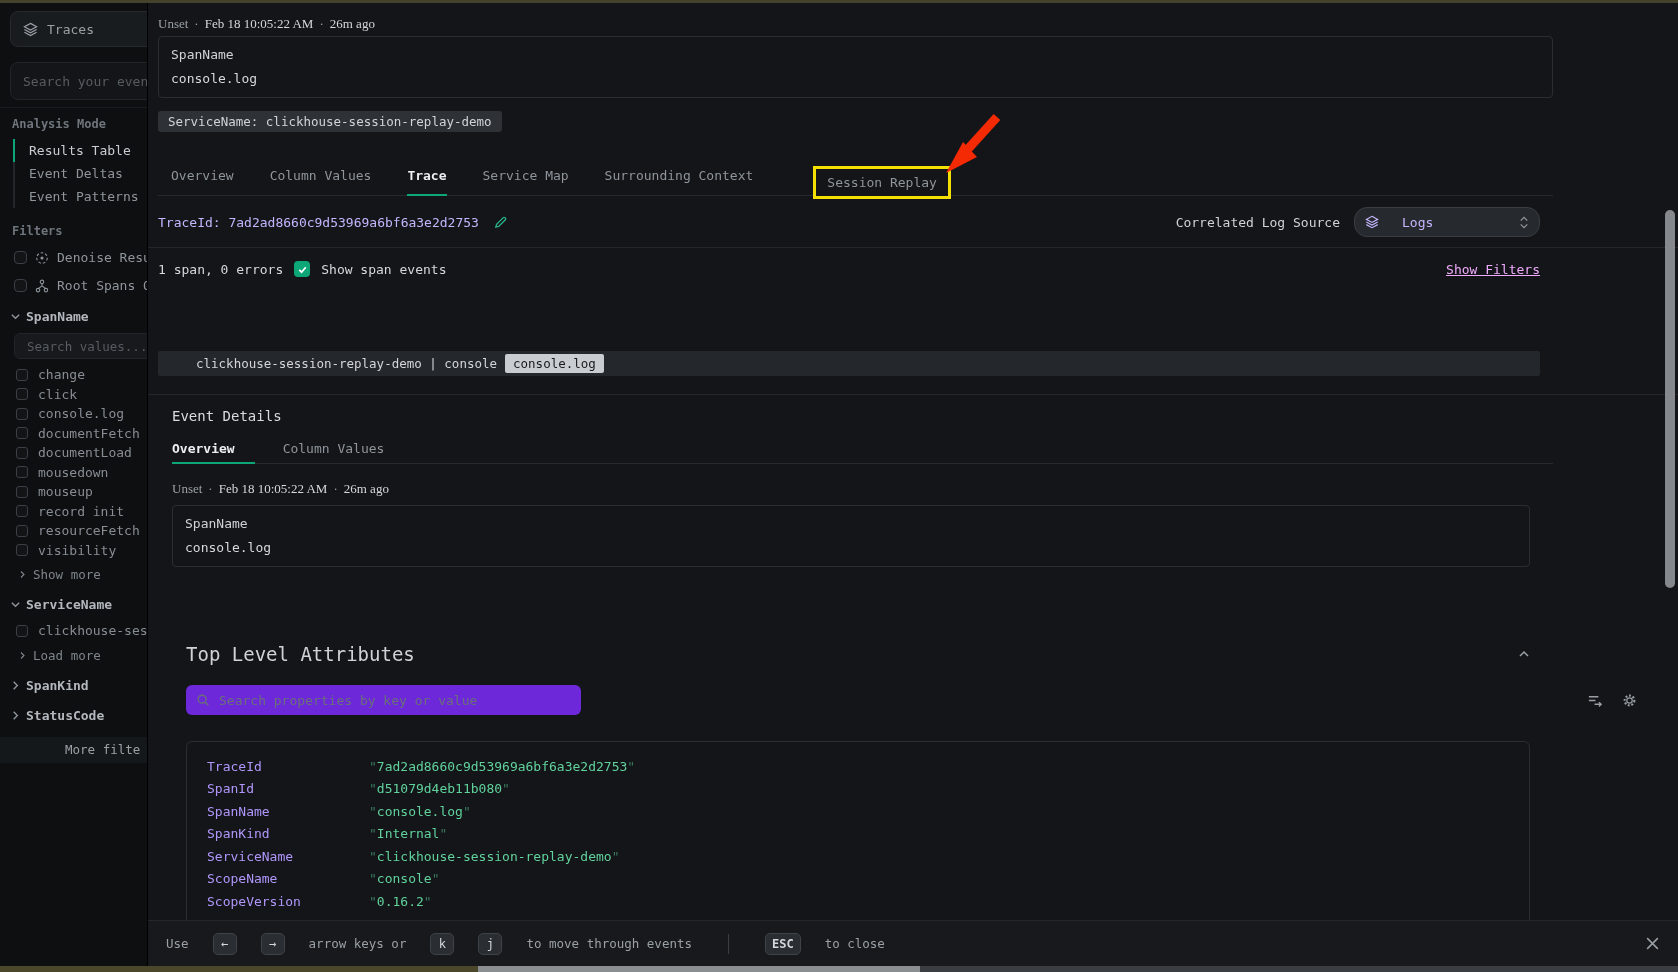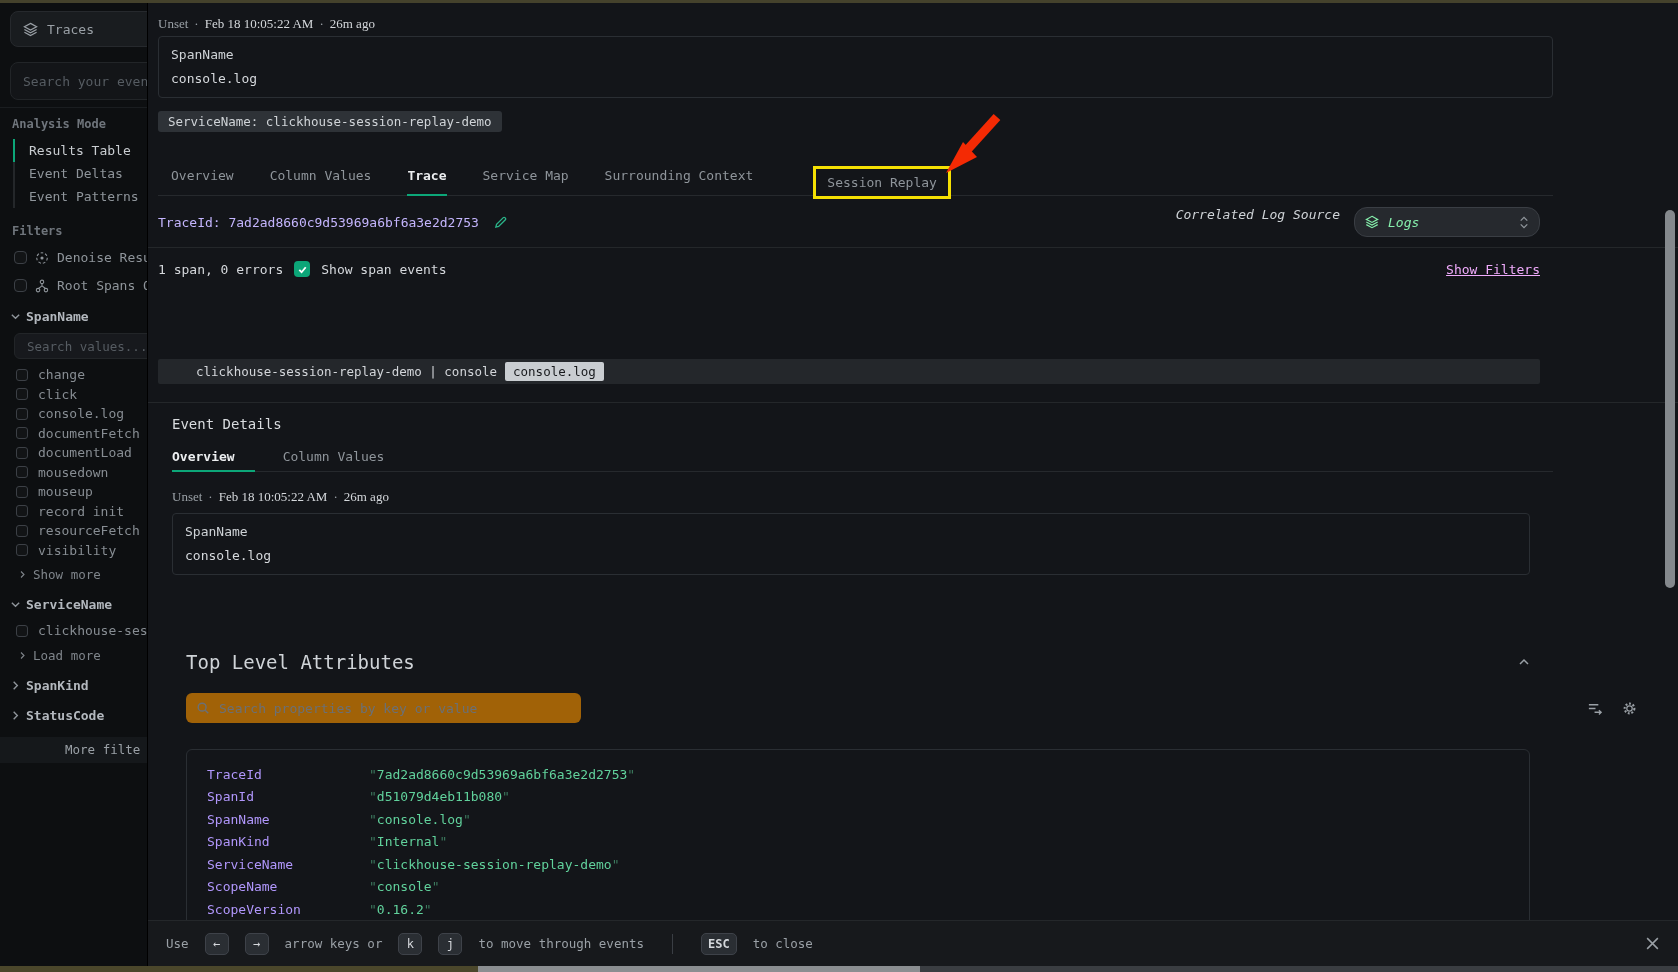--- a/index.html
+++ b/index.html
@@ -90,30 +90,30 @@
   .tab.active { color:#eceef0; font-weight:bold; }
   .tab.active::after { content:""; position:absolute; left:0; right:0; bottom:-1px; height:2px; background:#0ca678; }
   .tab.session {
     border:3px solid #f5e003; padding:6px 11px; margin-left:24px; height:auto;
     position:relative; top:7px; background:#131519;
   }
 
   .trace-toolbar { margin:9px 138px 0 10px; display:flex; align-items:center; height:34px; }
   .traceid { color:#c4b5fd; }
   .pencil { margin-left:14px; }
-  .corr { margin-left:auto; display:flex; align-items:flex-start;font-style:italic; }
+  .corr { margin-left:auto; display:flex; align-items:center; }
   .corr-label { color:#cfd3d7; margin-right:14px; }
   .log-select {
     width:186px; height:30px; background:#26292e; border:1px solid #3a3e44; border-radius:13px;
-    display:flex; align-items:center; gap:9px; padding:0 10px; color:#86efac;
+    display:flex; align-items:center; gap:23px; padding:0 10px; color:#c4b5fd;
   }
   .log-select .updown { margin-left:auto; color:#8f959b; }
 
   .hdivider { margin:8px 0 0 0; border-top:1px solid #24272a; }
-  .spans-row { margin:9px 138px 8px 10px; display:flex; align-items:center; gap:11px; height:24px;text-align:center; }
+  .spans-row { margin:9px 138px 0 10px; display:flex; align-items:center; gap:11px; height:24px;text-align:center; }
   .cb-on { width:16px; height:16px; background:#0ca678; border-radius:4px; display:flex; align-items:center; justify-content:center; flex:none; }
   .show-filters { margin-left:auto; color:#f0abfc; text-decoration:underline; }
 
   .waterfall-spacer { height:70px; }
   .timeline-bar {
     margin:0 138px 0 10px; height:25px; background:#24272b; border-radius:2px;
     display:flex; align-items:center; padding-left:38px; font-size:12.5px; color:#d3d6da;
   }
   .tl-chip { margin-left:8px; background:#c9cdd1; color:#17191c; padding:2px 8px; border-radius:2px; }
 
@@ -123,40 +123,40 @@
   .ed-tab { color:#8f959b; position:relative; display:flex; align-items:center; }
   .ed-tab.active { color:#eceef0; font-weight:bold; }
   .ed-tab.active::after { content:""; position:absolute; left:0; right:-20px; bottom:-1px; height:2px; background:#0ca678; }
   .hdr-row2 { margin:17px 0 0 24px; }
   .span-card2 { margin:8px 148px 0 24px; }
 
   .attr-head { margin:76px 148px 0 38px; display:flex; align-items:center; justify-content:space-between; }
   .attr-title { color:#cfd3d7; font-size:19px; }
   .attr-toolbar { margin:20px 41px 0 38px; display:flex; align-items:center; }
   .attr-search {
-    width:395px; height:30px; background:#a16207; border-radius:6px;
+    width:395px; height:30px; background:#6d28d9; border-radius:6px;
     display:flex; align-items:center; gap:9px; padding:0 10px; color:#6a7077;
   }
   .attr-search input { flex:1; background:transparent; border:none; outline:none; color:#c9cdd1; font:inherit; }
   .attr-search input::placeholder { color:#6a7077; }
   .attr-icons { margin-left:auto; display:flex; align-items:center; gap:18px; color:#9aa0a6; }
 
   .attr-panel {
     margin:26px 148px 0 38px; border:1px solid #2a2e33; border-radius:6px;
     padding:13px 0 0 20px; height:400px;
   }
   .attr-row { display:flex; height:22.5px; align-items:center; }
   .attr-key { width:162px; color:#b197fc; flex:none; }
   .attr-val { color:#61d29c; }
   .attr-val::before, .attr-val::after { content:'"'; color:#3c7a5e; }
 
   
   .panel-footer {
     height:46px; background:#17191c; border-top:1px solid #24272a;
-    display:flex; align-items:center; padding:0 18px; gap:16px; color:#9aa0a6; font-size:12.5px;
+    display:flex; align-items:center; padding:0 18px; gap:24px; color:#9aa0a6; font-size:12.5px;
   }
   .kbd {
     min-width:24px; height:22px; background:#2a2e33; border:1px solid #3e4249; border-radius:5px;
     display:flex; align-items:center; justify-content:center; color:#d5d8dc; padding:0 6px; font-size:12px;
   }
   .kbd.esc { font-weight:bold; }
   .foot-vline { width:1px; height:20px; background:#3a3e44; margin:0 12px; }
   .foot-close { margin-left:auto; color:#9aa0a6; cursor:default; }
 
   

